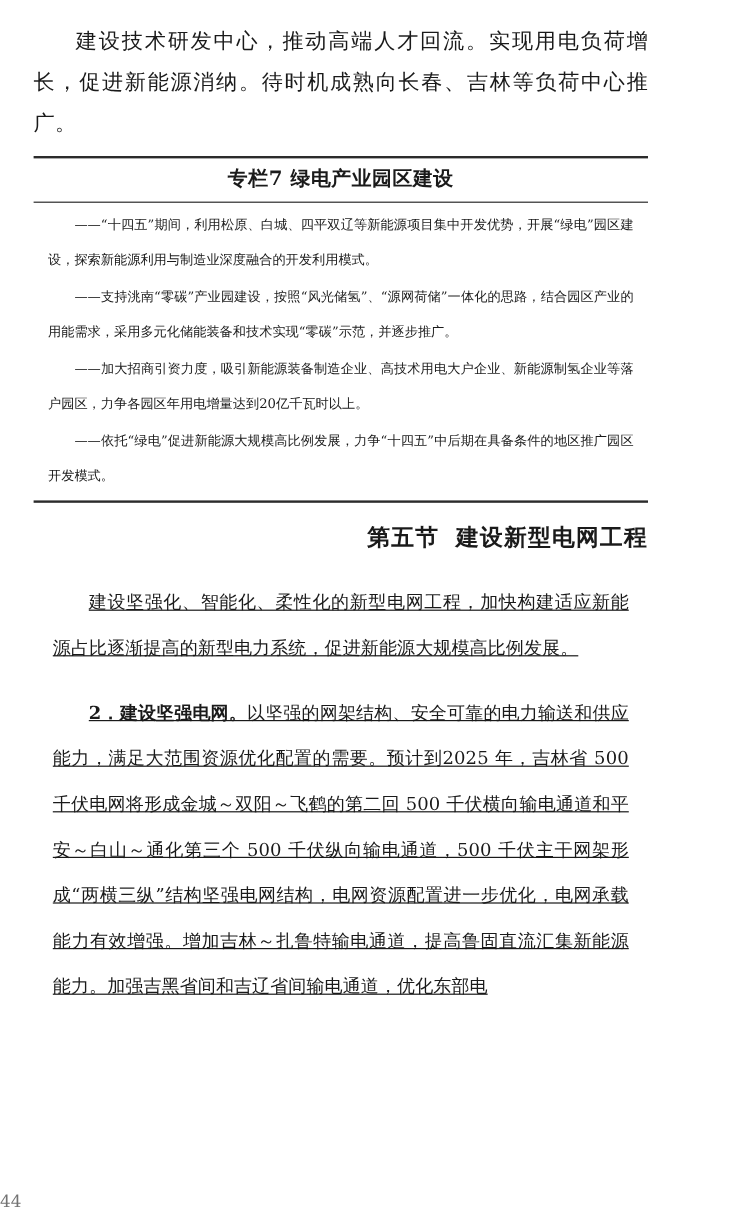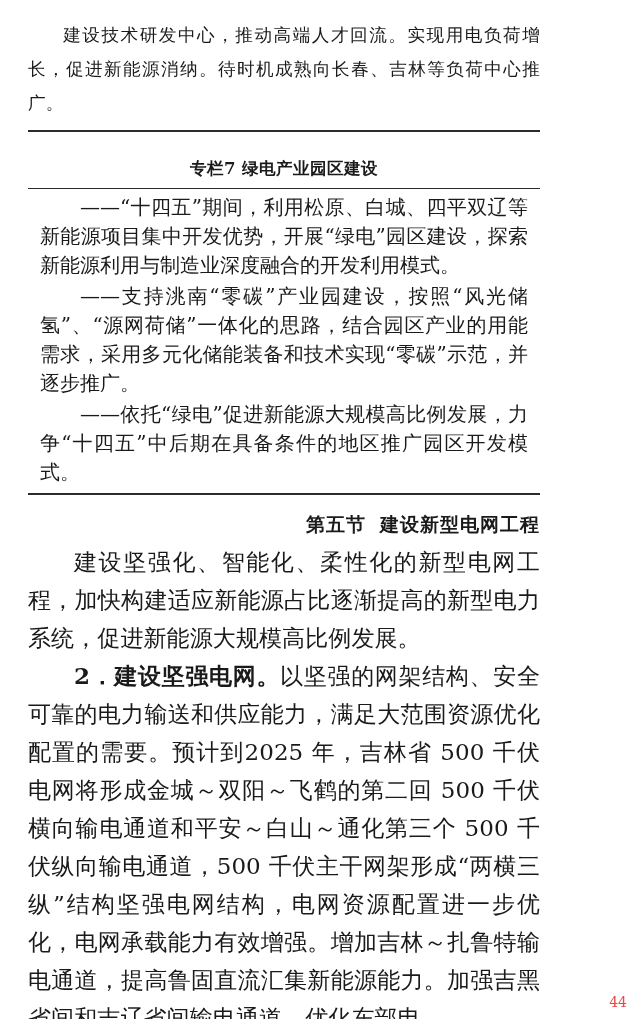--- a/index.html
+++ b/index.html
@@ -38,29 +38,29 @@
     margin-top: 10px;
     border-top: 2px solid #2b2b2b;
     border-bottom: 2px solid #2b2b2b;
     padding: 0;
   }
   .box-title {
     text-align: center;
     font-weight: bold;
     font-size: 16.5px;
     line-height: 30px;
-    padding: 22px 0 4px 0;
+    padding: 2px 0 4px 0;
     border-bottom: 1px solid #2b2b2b;
     letter-spacing: 0.5px;
   }
   .box-body {
     padding: 4px 12px 6px 12px;
   }
   .box-p {
-    font-size: 20px;
+    font-size: 11px;
     line-height: 29px;
     text-align: justify;
     text-justify: inter-ideograph;
     margin: 0;
     text-indent: 2em;
   }
   .box-p + .box-p {
     margin-top: 2px;
   }
   
@@ -73,51 +73,53 @@
     letter-spacing: 1px;
   }
   .section-head .gap {
     display: inline-block;
     width: 14px;
   }
   .bold {
     font-weight: bold;
   }
   .body-para {
-    font-size: 23px;
+    font-size: 15px;
     line-height: 38px;
     text-align: justify;
     text-justify: inter-ideograph;
-    margin: 0;
+    margin: 16px;
     text-indent: 2em;
     letter-spacing: 0.1px;
+    text-decoration: underline;
   }
   .pagenum {
     position: absolute;
     bottom: 8px;
     left: 0;
     width: 627px;
-    text-align: right;
+    text-align: left;
     font-size: 14px;
     line-height: 18px;
-    color: #ef4444;
+    color: #737373;
   }
 </style>
 </head>
 <body>
 
 <div class="page">
 
   <p class="para indent2">建设技术研发中心，推动高端人才回流。实现用电负荷增长，促进新能源消纳。待时机成熟向长春、吉林等负荷中心推广。</p>
 
   <div class="box">
     <div class="box-title">专栏7  绿电产业园区建设</div>
     <div class="box-body">
       <p class="box-p">——“十四五”期间，利用松原、白城、四平双辽等新能源项目集中开发优势，开展“绿电”园区建设，探索新能源利用与制造业深度融合的开发利用模式。</p>
       <p class="box-p">——支持洮南“零碳”产业园建设，按照“风光储氢”、“源网荷储”一体化的思路，结合园区产业的用能需求，采用多元化储能装备和技术实现“零碳”示范，并逐步推广。</p>
+      <p class="box-p">——加大招商引资力度，吸引新能源装备制造企业、高技术用电大户企业、新能源制氢企业等落户园区，力争各园区年用电增量达到20亿千瓦时以上。</p>
       <p class="box-p">——依托“绿电”促进新能源大规模高比例发展，力争“十四五”中后期在具备条件的地区推广园区开发模式。</p>
     </div>
   </div>
 
   <div class="section-head">
     <span>第五节</span><span class="gap"></span><span>建设新型电网工程</span>
   </div>
 
   <p class="body-para">建设坚强化、智能化、柔性化的新型电网工程，加快构建适应新能源占比逐渐提高的新型电力系统，促进新能源大规模高比例发展。</p>
 

